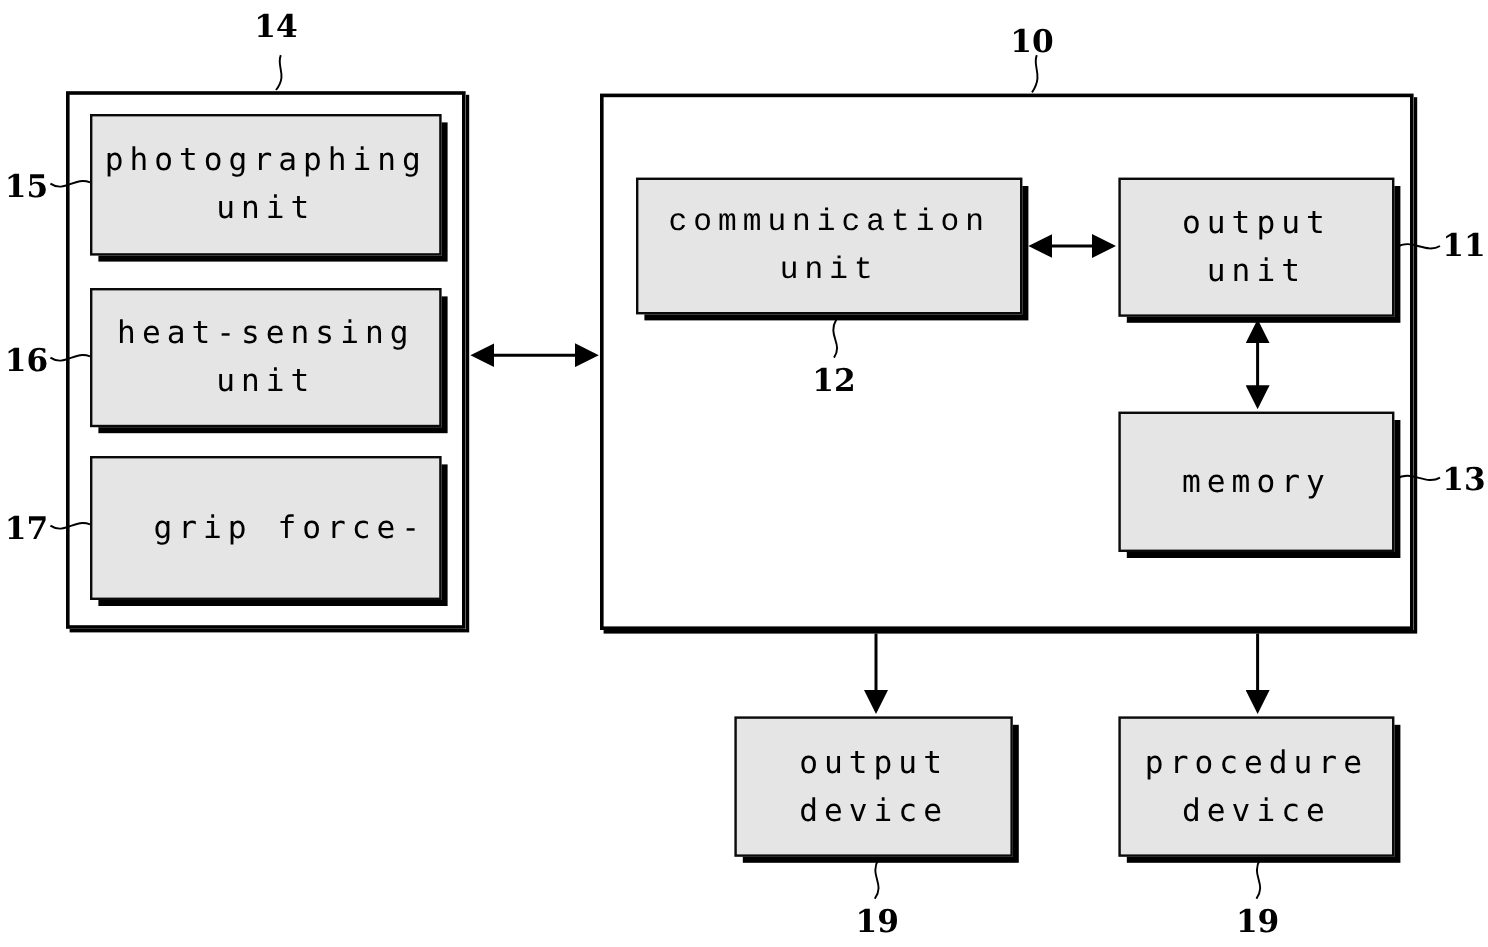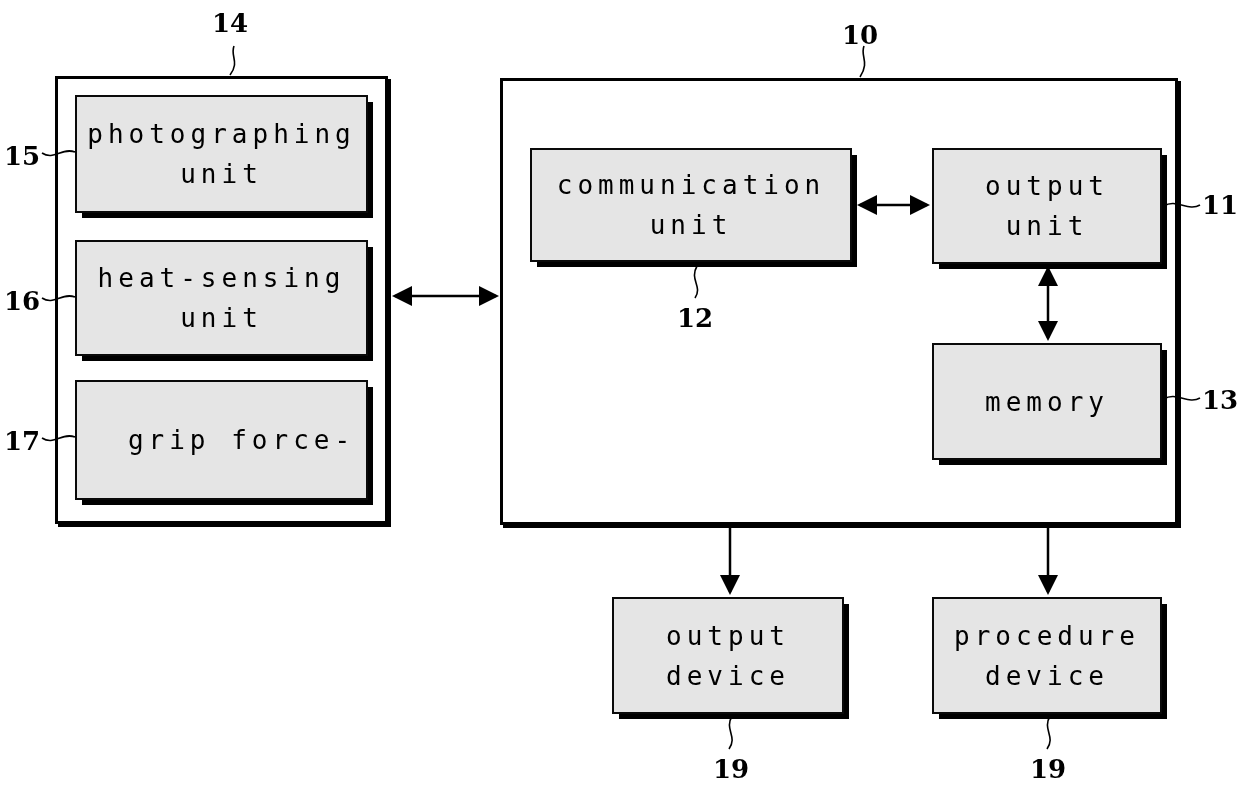--- a/index.html
+++ b/index.html
@@ -66,21 +66,21 @@
 
   <div class="box" style="left:75px; top:240px; width:293px; height:116px;">
     <span>heat-sensing</span>
     <span>unit</span>
   </div>
 
   <div class="box" style="left:75px; top:380px; width:293px; height:120px;padding-left:40px;">
     <span>grip force-</span>
   </div>
 
-  <div class="box" style="left:530px; top:148px; width:322px; height:114px;">
+  <div class="box" style="left:530px; top:148px; width:322px; height:114px;font-family:Liberation Mono, monospace;">
     <span>communication</span>
     <span>unit</span>
   </div>
 
   <div class="box" style="left:932px; top:148px; width:230px; height:116px;">
     <span>output</span>
     <span>unit</span>
   </div>
 
   <div class="box" style="left:932px; top:343px; width:230px; height:117px;">

